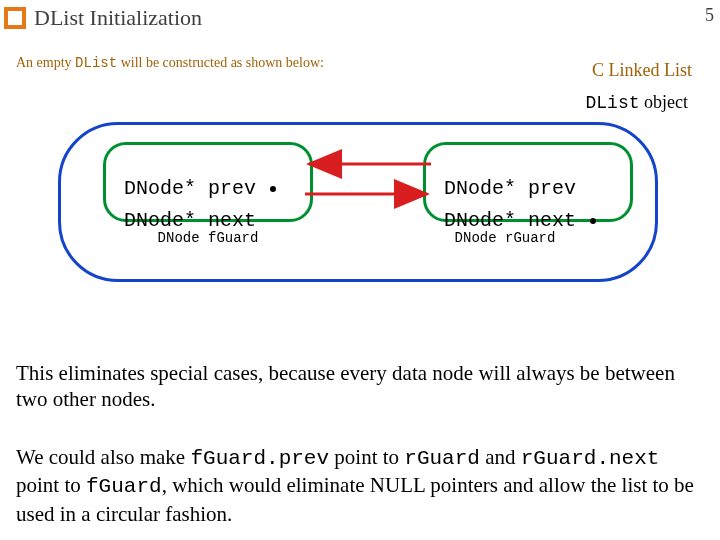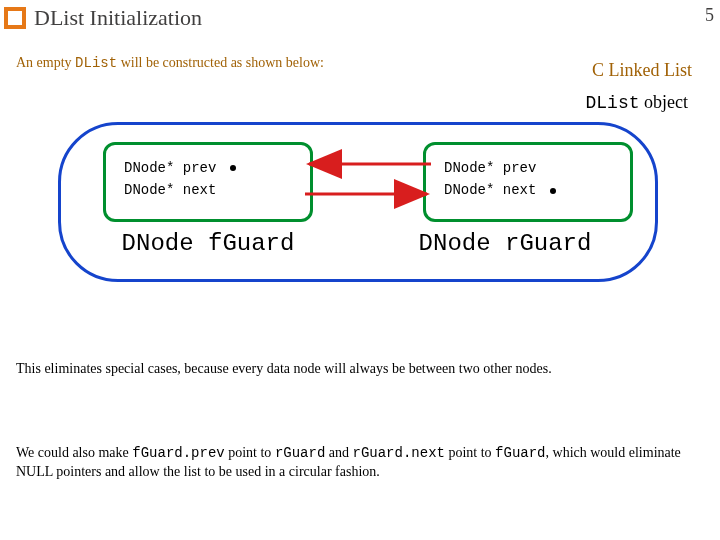--- a/index.html
+++ b/index.html
@@ -88,25 +88,25 @@
     left: 30px;
     width: 600px;
     height: 160px;
     border: 3px solid #1544CC;
     border-radius: 60px;
     box-sizing: border-box;
   }
   .node {
     position: absolute;
     border: 3px solid #008F2E;
-    border-radius: 12px;
-    box-sizing: border-box;
-    padding: 12px 18px;
+    border-radius: 23px;
+    box-sizing: border-box;
+    padding: 28px 18px;
     font-family: 'Courier New', monospace;
-    font-size: 14px;
+    font-size: 20px;
     line-height: 1.6;
     background: #fff;
   }
   .node.left {
     top: 50px;
     left: 75px;
     width: 210px;
     height: 80px;
   }
   .node.right {
@@ -116,40 +116,40 @@
     height: 80px;
   }
   .node .row { display: flex; align-items: center; }
   .dot {
     width: 6px; height: 6px; border-radius: 50%;
     background: #000; display: inline-block; margin-left: 14px;
   }
   .node-label {
     position: absolute;
     font-family: 'Courier New', monospace;
-    font-size: 24px;
+    font-size: 14px;
     text-align: center;
   }
   .node-label.left { top: 138px; left: 75px; width: 210px; }
   .node-label.right { top: 138px; left: 372px; width: 210px; }
   
   .arrow-svg {
     position: absolute;
     top: 50px;
     left: 275px;
     width: 130px;
     height: 80px;
     overflow: visible;
   }
   
   .body-text {
     position: absolute;
     left: 16px;
     right: 16px;
-    font-size: 14px;
+    font-size: 21px;
     line-height: 1.25;
   }
   .body-text.p1 { top: 360px; }
   .body-text.p2 { top: 408px; margin-top: 36px; }
   .body-text .code { font-family: 'Courier New', monospace; }
   
   .footer {
     position: absolute;
     bottom: 6px;
     left: 0;

